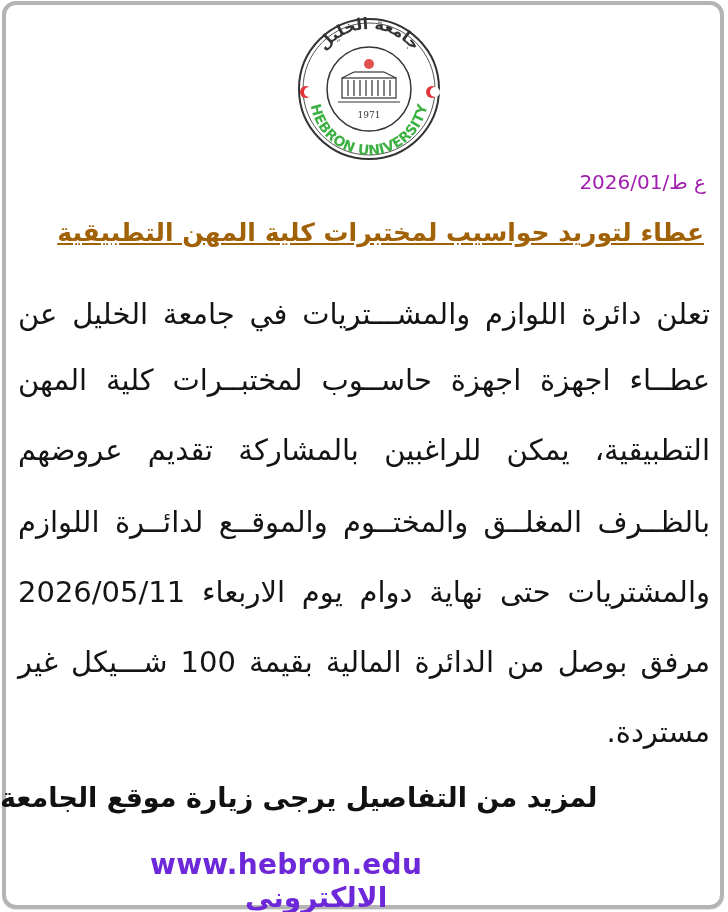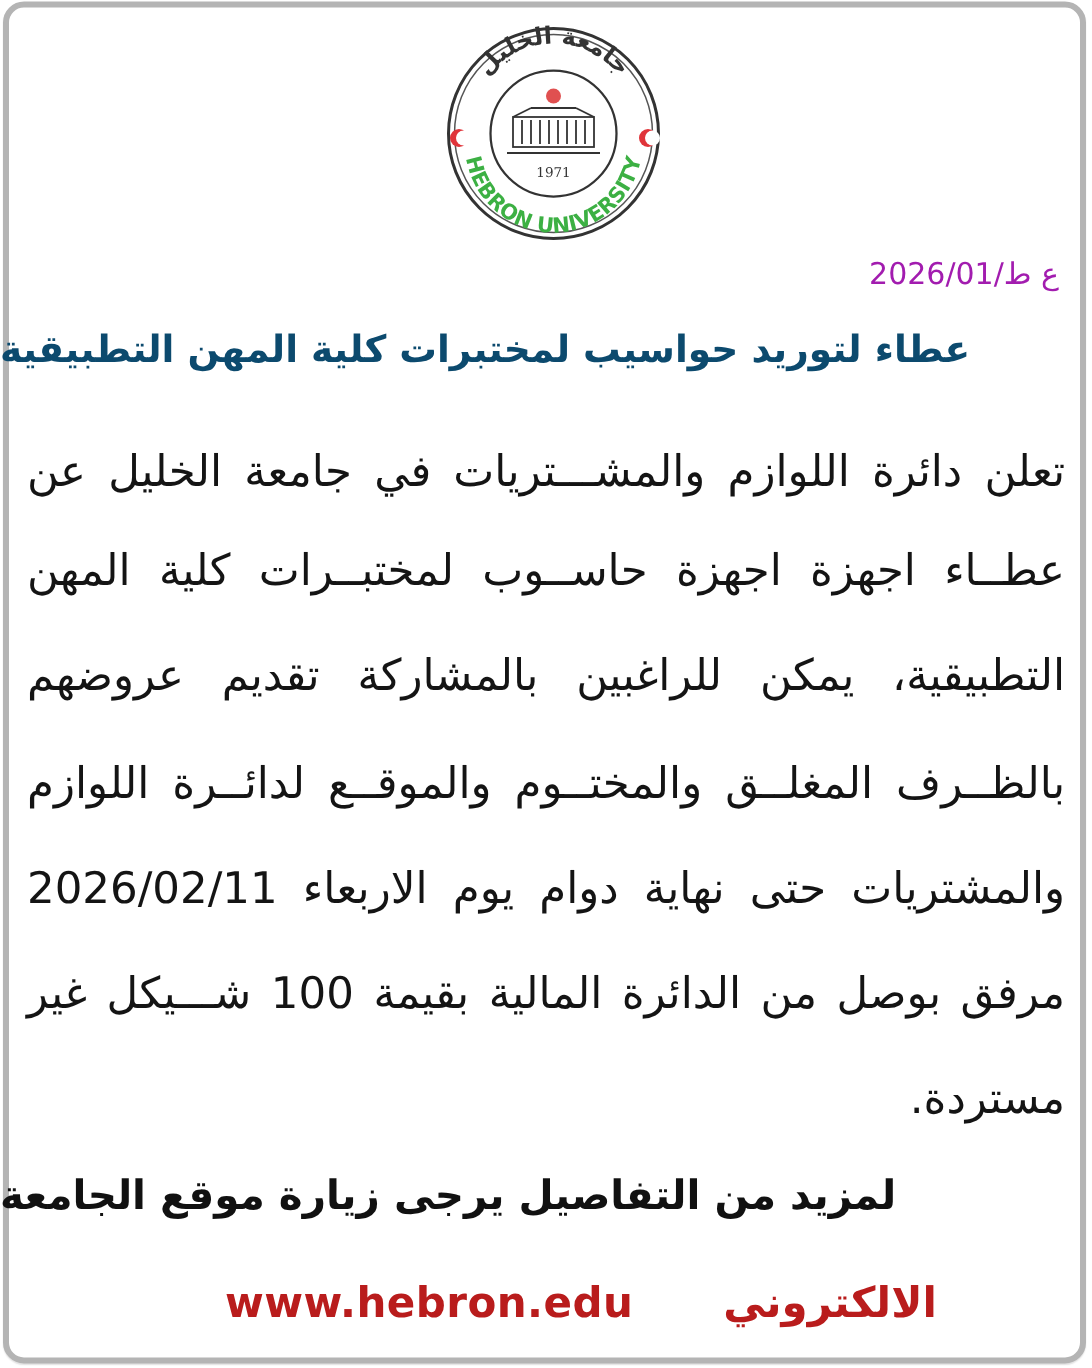--- a/index.html
+++ b/index.html
@@ -9,39 +9,39 @@
       border: 4px solid #b4b4b4; border-radius: 14px; background: #fff;
       box-shadow: 0 1px 1px rgba(0,0,0,0.12);
     }
     .logo { position: absolute; left: 284px; top: 14px; width: 170px; height: 150px; }
     .ref {
       position: absolute; right: 22px; top: 170px;
       font-family: "DejaVu Sans", sans-serif; font-size: 20px; color: #a21caf;
       direction: rtl; unicode-bidi: plaintext;
     }
     .title {
-      position: absolute; left: 0; right: 24px; top: 218px; text-align: left;
-      font-family: "DejaVu Sans", sans-serif; font-weight: bold; font-size: 25px; color: #0c4a6e;
-      direction: rtl; white-space: nowrap;
+      position: absolute; left: 0; right: 24px; top: 218px; text-align: right;
+      font-family: "DejaVu Sans", sans-serif; font-weight: bold; font-size: 25px; color: #a16207;
+      direction: rtl; white-space: nowrap; text-decoration: underline;
     }
     .body-line {
       position: absolute; left: 18px; right: 18px; text-align: justify; text-align-last: justify;
       font-family: "DejaVu Sans", sans-serif; font-size: 29px; color: #141414;
       direction: rtl; white-space: nowrap; line-height: 36px;
     }
     .body-line.last { text-align-last: right; }
     .closing {
       position: absolute; left: 0; right: 0; text-align: left;
       font-family: "DejaVu Sans", sans-serif; font-weight: bold; font-size: 27px; color: #111;
       direction: rtl; white-space: nowrap;
     }
     .url-row {
       position: absolute; left: 150px; top: 848px; height: 40px;
       display: flex; align-items: center; direction: ltr;
-      font-family: "DejaVu Sans", sans-serif; font-weight: bold; font-size: 28px; color: #b91c1c;
+      font-family: "DejaVu Sans", sans-serif; font-weight: bold; font-size: 28px; color: #6d28d9; flex-direction: column;
     }
     .url-row .url { margin-right: 22px; letter-spacing: 0.3px; }
     .url-row .word { direction: rtl; margin-left: 38px; }
   </style>
 </head>
 <body>
 
 <div class="frame"></div>
 
 <svg class="logo" viewBox="0 0 170 150">
@@ -79,21 +79,21 @@
 </svg>
 
 <div class="ref">ع ط/2026/01</div>
 
 <div class="title">عطاء لتوريد حواسيب لمختبرات كلية المهن التطبيقية</div>
 
 <div class="body-line" style="top:296px">تعلن دائرة اللوازم والمشـــتريات في جامعة الخليل عن</div>
 <div class="body-line" style="top:362px">عطــاء اجهزة اجهزة حاســوب لمختبــرات كلية المهن</div>
 <div class="body-line" style="top:432px">التطبيقية، يمكن للراغبين بالمشاركة تقديم عروضهم</div>
 <div class="body-line" style="top:504px">بالظــرف المغلــق والمختــوم والموقــع لدائــرة اللوازم</div>
-<div class="body-line" style="top:574px">والمشتريات حتى نهاية دوام يوم الاربعاء 2026/02/11</div>
+<div class="body-line" style="top:574px">والمشتريات حتى نهاية دوام يوم الاربعاء 2026/05/11</div>
 <div class="body-line" style="top:644px">مرفق بوصل من الدائرة المالية بقيمة 100 شـــيكل غير</div>
 <div class="body-line last" style="top:714px">مستردة.</div>
 
 <div class="closing" style="top:782px">لمزيد من التفاصيل يرجى زيارة موقع الجامعة</div>
 
 <div class="url-row">
   <span class="url">www.hebron.edu</span>
   <span class="word">الالكتروني</span>
 </div>
 

